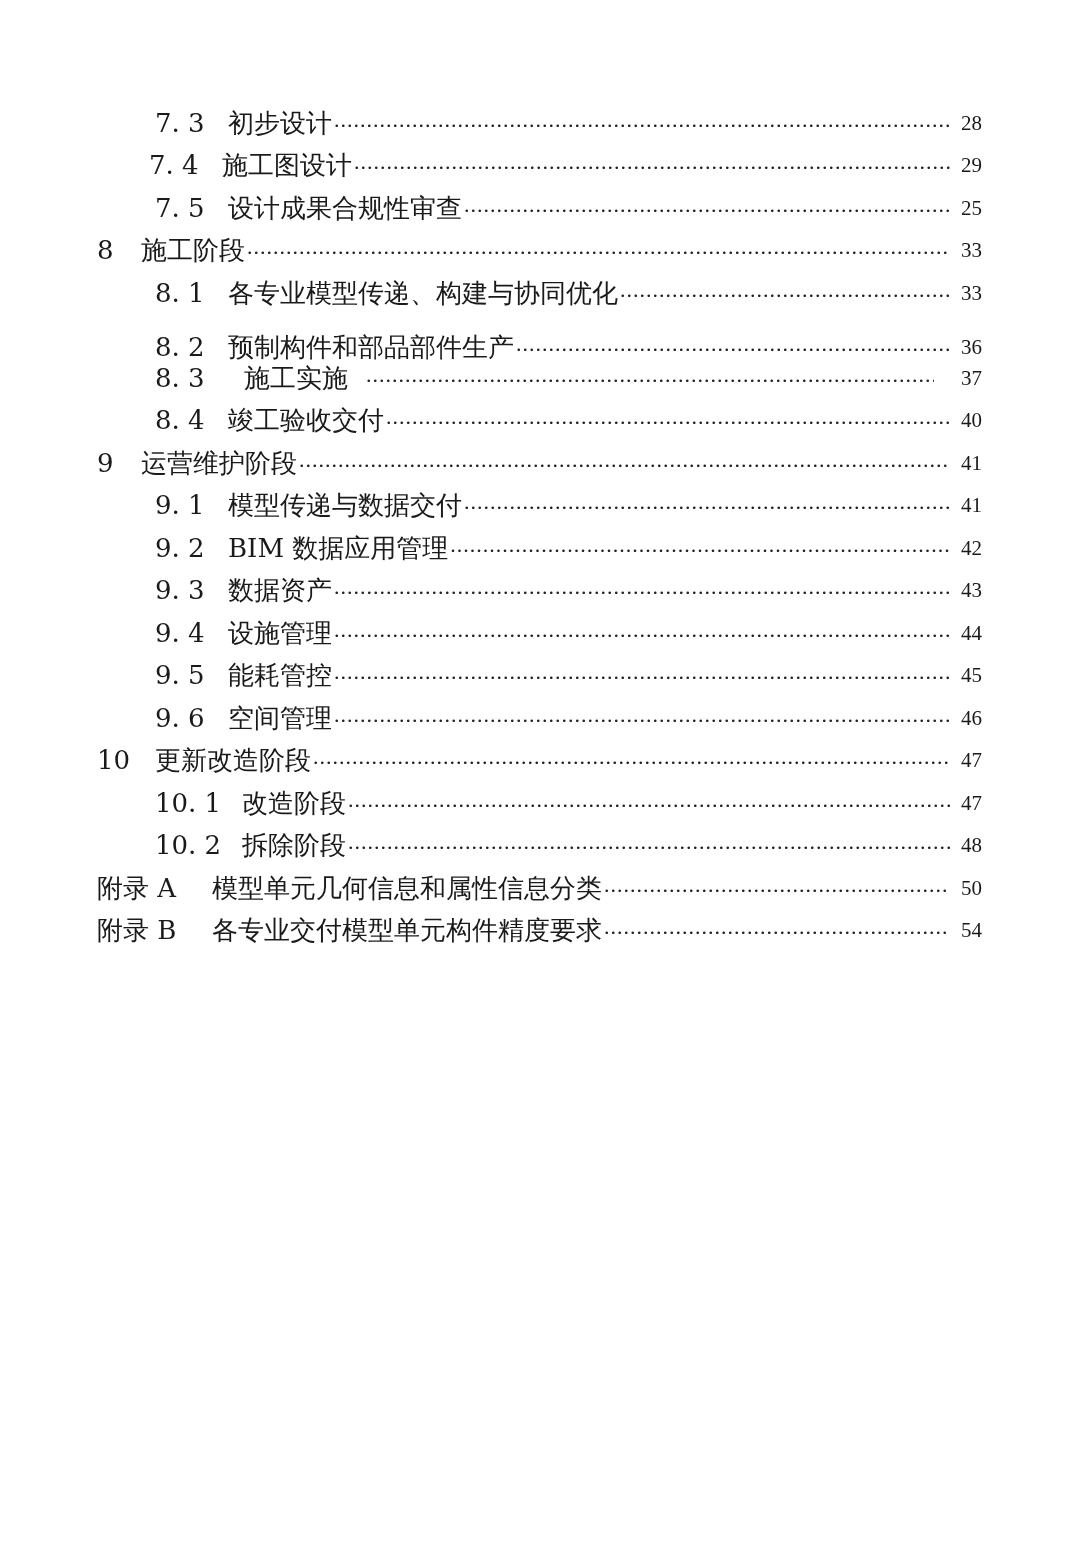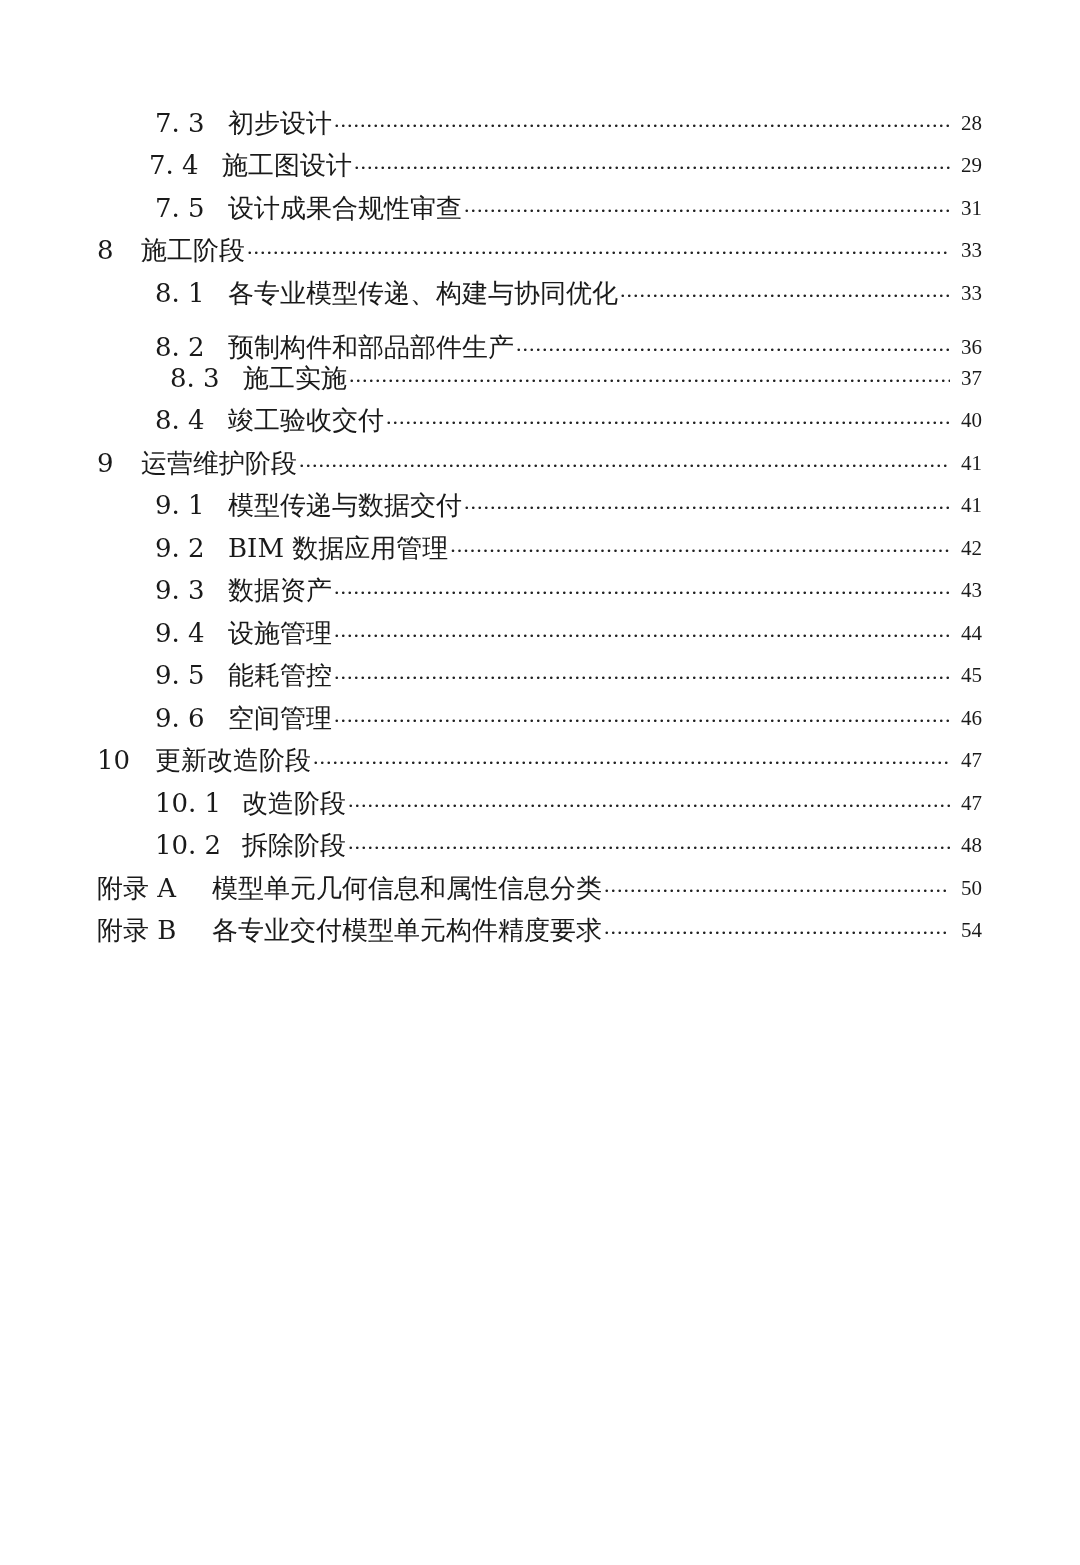--- a/index.html
+++ b/index.html
@@ -28,41 +28,41 @@
   <div class="row" style="top:42px;left:149px;right:98px;">
     <span class="num" style="width:73px">7. 4</span>
     <span class="title">施工图设计</span>
     <span class="leader">...................................................................................................................................................................</span>
     <span class="page">29</span>
   </div>
   <div class="row" style="top:85px;left:155px;right:98px;">
     <span class="num" style="width:73px">7. 5</span>
     <span class="title">设计成果合规性审查</span>
     <span class="leader">...................................................................................................................................................................</span>
-    <span class="page">31</span>
+    <span class="page">25</span>
   </div>
   <div class="row" style="top:127px;left:97px;right:98px;">
     <span class="num" style="width:44px">8</span>
     <span class="title">施工阶段</span>
     <span class="leader">...................................................................................................................................................................</span>
     <span class="page">33</span>
   </div>
   <div class="row" style="top:170px;left:155px;right:98px;">
     <span class="num" style="width:73px">8. 1</span>
     <span class="title">各专业模型传递、构建与协同优化</span>
     <span class="leader">...................................................................................................................................................................</span>
     <span class="page">33</span>
   </div>
   <div class="row" style="top:224px;left:155px;right:98px;">
     <span class="num" style="width:73px">8. 2</span>
     <span class="title">预制构件和部品部件生产</span>
     <span class="leader">...................................................................................................................................................................</span>
     <span class="page">36</span>
   </div>
-  <div class="row" style="top:255px;left:170px;right:98px;">
+  <div class="row" style="top:255px;left:155px;right:98px;gap:16px;">
     <span class="num" style="width:73px">8. 3</span>
     <span class="title">施工实施</span>
     <span class="leader">...................................................................................................................................................................</span>
     <span class="page">37</span>
   </div>
   <div class="row" style="top:297px;left:155px;right:98px;">
     <span class="num" style="width:73px">8. 4</span>
     <span class="title">竣工验收交付</span>
     <span class="leader">...................................................................................................................................................................</span>
     <span class="page">40</span>

